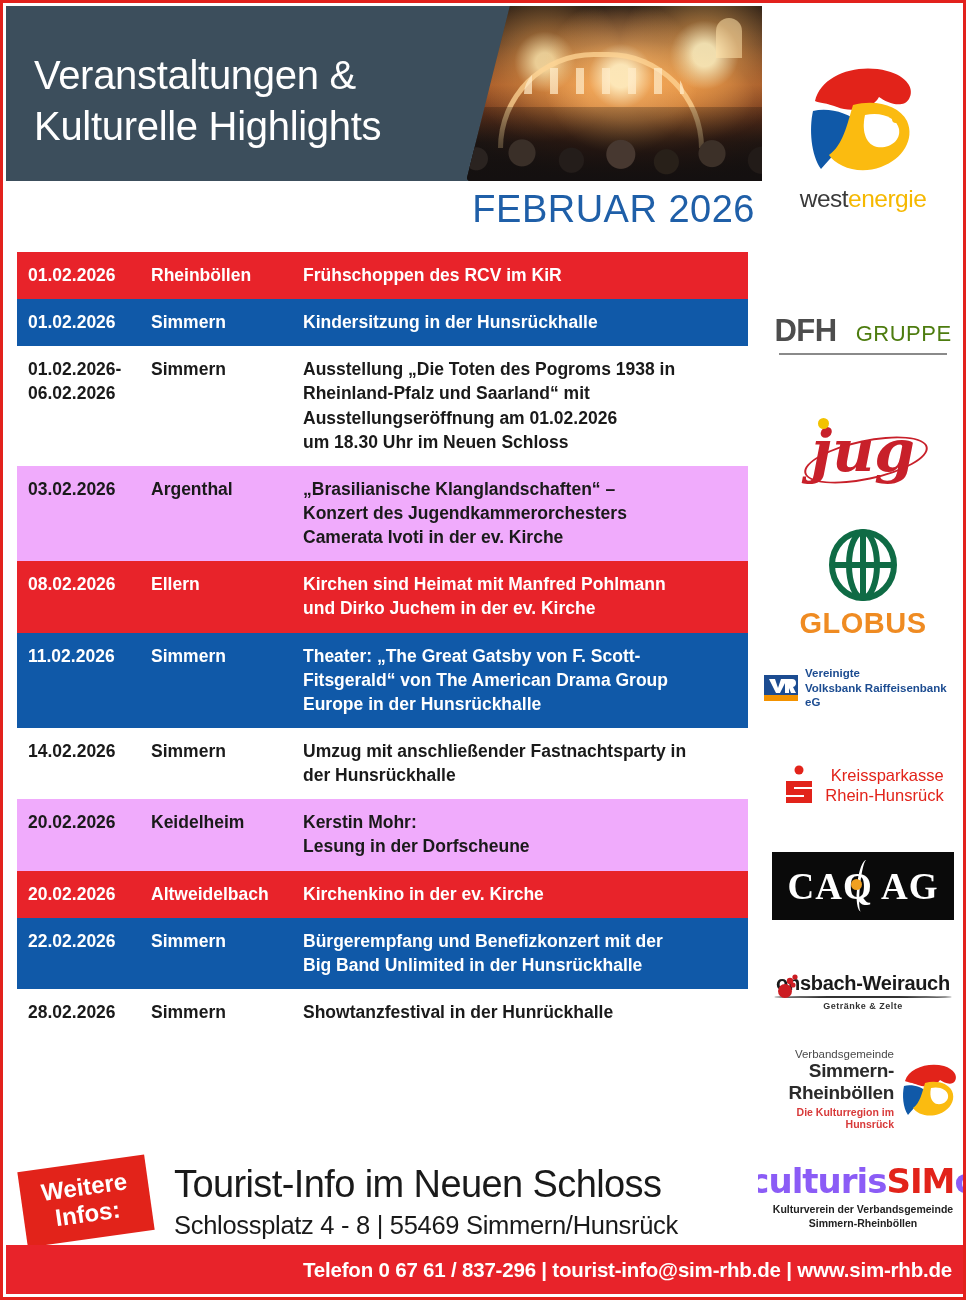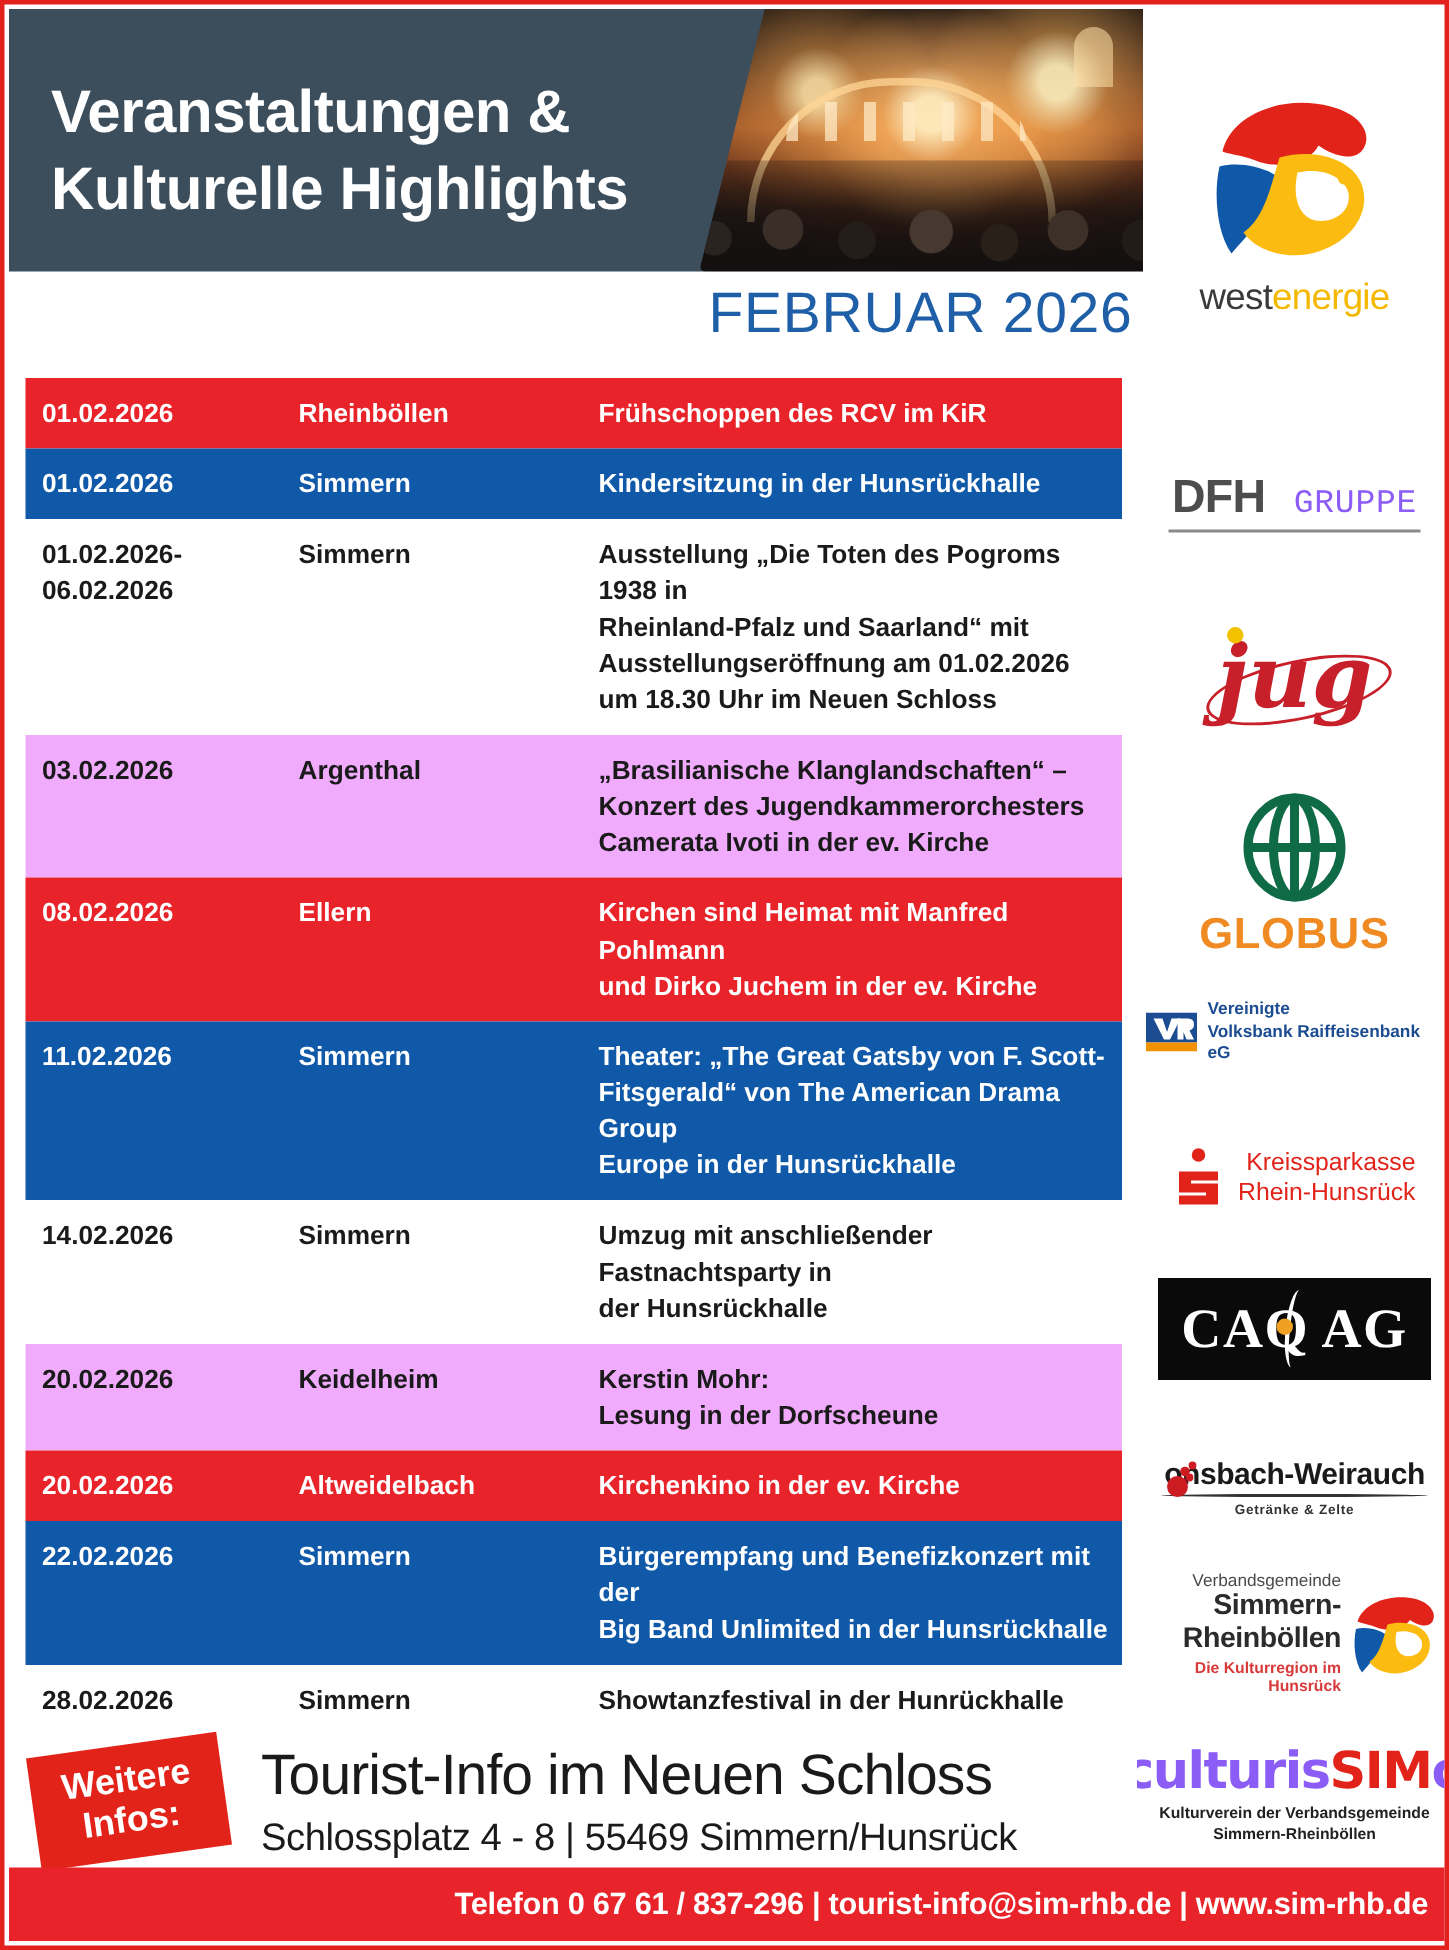--- a/index.html
+++ b/index.html
@@ -23,21 +23,21 @@
     left: 3px; top: 3px;
     width: 762px; height: 175px;
     background: #3c4e5c;
     overflow: hidden;
   }
   .header-title {
     position: absolute;
     left: 28px; top: 44px;
     color: #ffffff;
     font-size: 40px;
-    font-weight: bold;
+    font-weight: normal;
     line-height: 1.28;
     letter-spacing: -0.3px;
     white-space: pre-line;
   }
   
   .header-photo-wrap {
     position: absolute;
     right: -20px; top: 0;
     width: 300px; height: 175px;
     transform: skewX(-14deg);
@@ -107,21 +107,20 @@
   
   #table {
     position: absolute;
     left: 14px; top: 249px;
     width: 731px;
   }
   .ev-row {
     display: flex;
     align-items: flex-start;
     padding: 11px 0 12px 0;
-    gap: 48px;
   }
   .ev-row .c-date {
     width: 134px;
     flex: 0 0 134px;
     padding-left: 11px;
     font-size: 17.5px;
     font-weight: bold;
     line-height: 1.38;
     white-space: pre-line;
   }
@@ -165,21 +164,21 @@
   
   .we-mark { width: 120px; height: 118px; }
   .we-text { margin-top: 8px; font-size: 24.5px; font-weight: normal; letter-spacing: -0.5px; }
   .we-text .w1 { color: #3a3a3a; }
   .we-text .w2 { color: #f5b800; }
 
   
   .dfh { text-align: center; }
   .dfh .dfh-row { font-size: 0; }
   .dfh .d1 { font-size: 31px; font-weight: bold; color: #4d4d4d; letter-spacing: -0.5px; }
-  .dfh .d2 { font-size: 22px; font-weight: normal; color: #8b5cf6; letter-spacing: 0.5px; margin-left: 19px; font-family: Liberation Mono, monospace; }
+  .dfh .d2 { font-size: 22px; font-weight: normal; color: #4d7c0f; letter-spacing: 0.5px; margin-left: 19px; }
   .dfh .dfh-rule { width: 168px; height: 2.5px; background: #8a8a8a; margin: 4px auto 0; }
 
   
   .jug { color: #c8202a; font-family: "DejaVu Serif", serif; font-size: 58px; font-style: italic; font-weight: bold; position: relative; line-height: 1; }
   .jug .dot { position: absolute; left: 7px; top: -4px; width: 11px; height: 11px; border-radius: 50%; background: #f2c200; }
   .jug .swash { position: absolute; left: -8px; top: 18px; width: 126px; height: 40px; border: 2.5px solid #c8202a; border-radius: 50%; transform: rotate(-12deg); }
 
   
   .globus-mark { width: 74px; height: 74px; }
   .globus-text { margin-top: 5px; font-size: 29px; font-weight: bold; color: #ef8b22; letter-spacing: 0.5px; }

